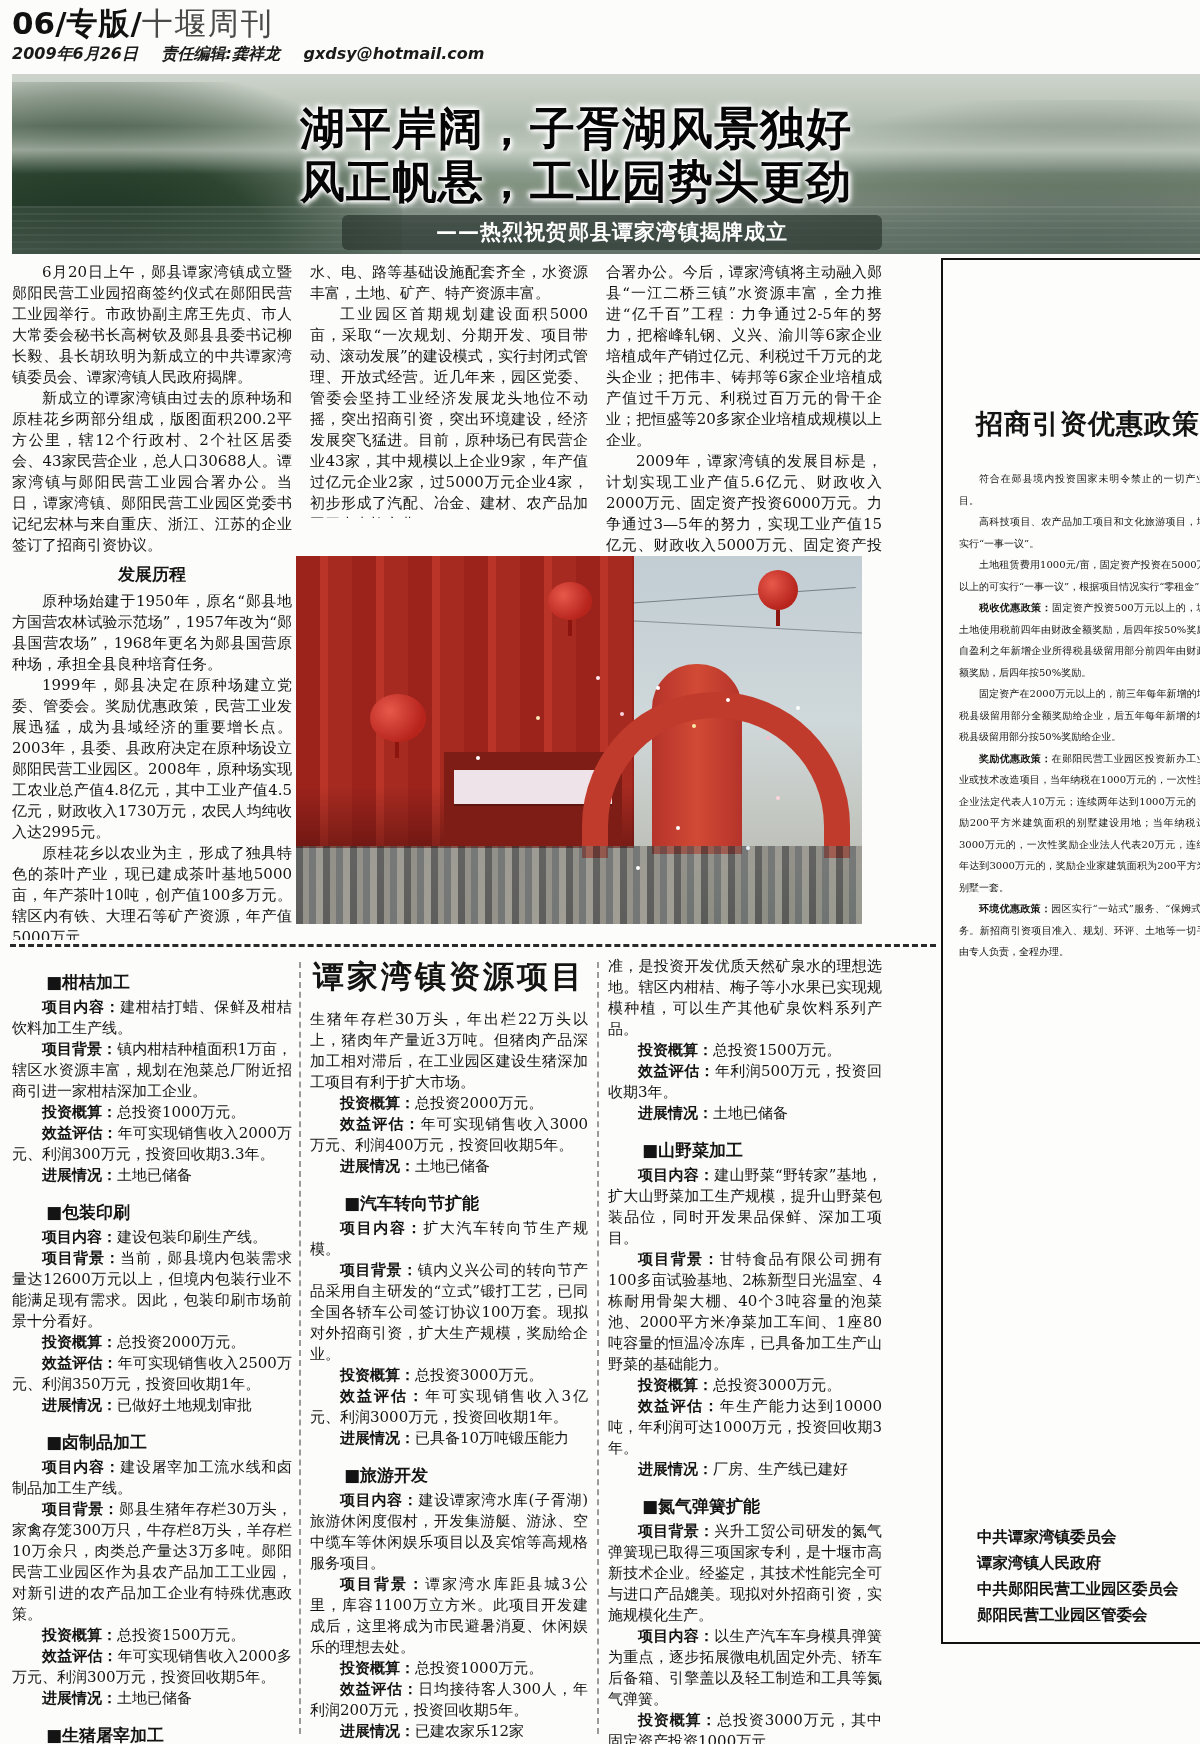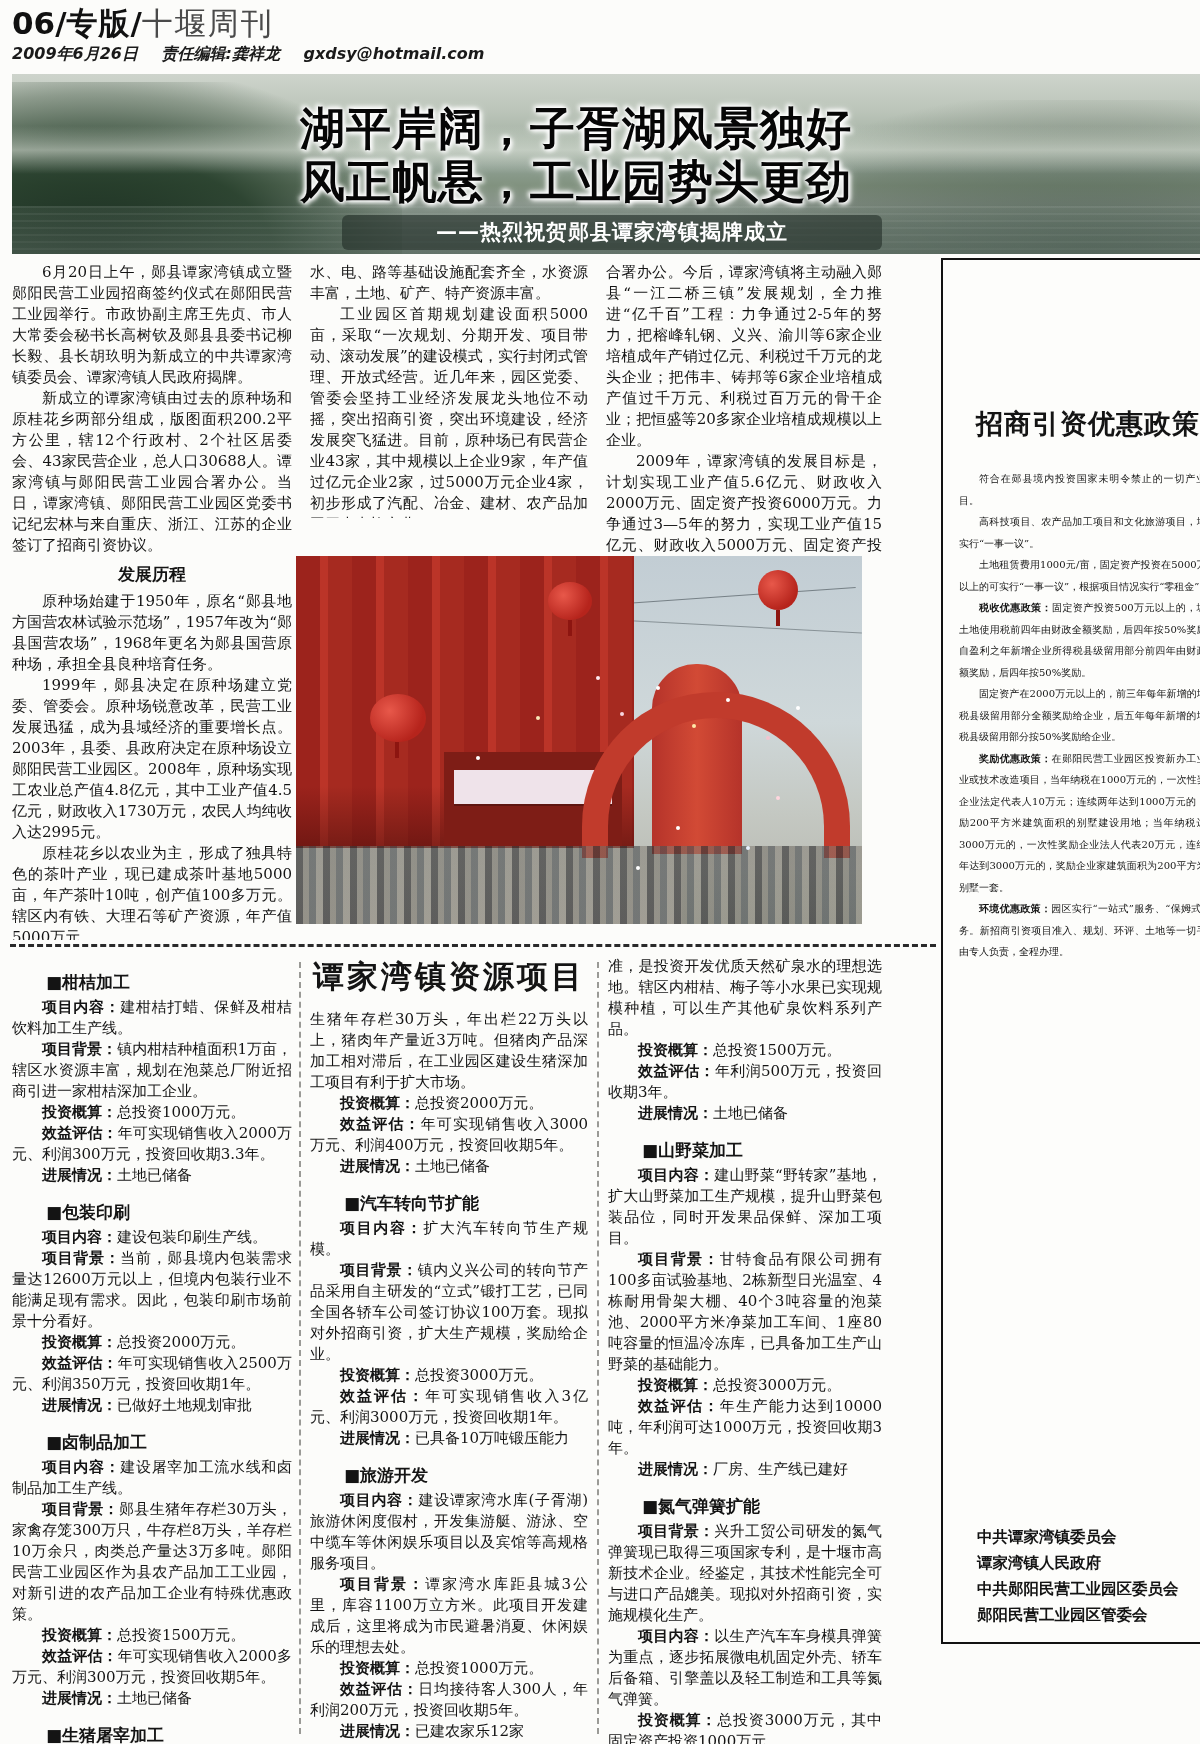--- a/index.html
+++ b/index.html
@@ -128,33 +128,33 @@
       <div>风正帆悬，工业园势头更劲</div>
     </div>
     <div class="subtitle-band">——热烈祝贺郧县谭家湾镇揭牌成立</div>
   </div>
 
   <div class="col col1">
     <p>6月20日上午，郧县谭家湾镇成立暨郧阳民营工业园招商签约仪式在郧阳民营工业园举行。市政协副主席王先贞、市人大常委会秘书长高树钦及郧县县委书记柳长毅、县长胡玖明为新成立的中共谭家湾镇委员会、谭家湾镇人民政府揭牌。</p>
     <p>新成立的谭家湾镇由过去的原种场和原桂花乡两部分组成，版图面积200.2平方公里，辖12个行政村、2个社区居委会、43家民营企业，总人口30688人。谭家湾镇与郧阳民营工业园合署办公。当日，谭家湾镇、郧阳民营工业园区党委书记纪宏林与来自重庆、浙江、江苏的企业签订了招商引资协议。</p>
     <div class="colhead">发展历程</div>
     <p>原种场始建于1950年，原名“郧县地方国营农林试验示范场”，1957年改为“郧县国营农场”，1968年更名为郧县国营原种场，承担全县良种培育任务。</p>
-    <p>1999年，郧县决定在原种场建立党委、管委会。原种场锐意改革，民营工业发展迅猛，成为县域经济的重要增长点。2003年，县委、县政府决定在原种场设立郧阳民营工业园区。2008年，原种场实现工农业总产值4.8亿元，其中工业产值4.5亿元，财政收入1730万元，农民人均纯收入达2995元。</p>
+    <p>1999年，郧县决定在原种场建立党委、管委会。奖励优惠政策，民营工业发展迅猛，成为县域经济的重要增长点。2003年，县委、县政府决定在原种场设立郧阳民营工业园区。2008年，原种场实现工农业总产值4.8亿元，其中工业产值4.5亿元，财政收入1730万元，农民人均纯收入达2995元。</p>
     <p>原桂花乡以农业为主，形成了独具特色的茶叶产业，现已建成茶叶基地5000亩，年产茶叶10吨，创产值100多万元。辖区内有铁、大理石等矿产资源，年产值5000万元。</p>
 
   </div>
 
   <div class="col col2">
     <p class="cont">水、电、路等基础设施配套齐全，水资源丰富，土地、矿产、特产资源丰富。</p>
     <p>工业园区首期规划建设面积5000亩，采取“一次规划、分期开发、项目带动、滚动发展”的建设模式，实行封闭式管理、开放式经营。近几年来，园区党委、管委会坚持工业经济发展龙头地位不动摇，突出招商引资，突出环境建设，经济发展突飞猛进。目前，原种场已有民营企业43家，其中规模以上企业9家，年产值过亿元企业2家，过5000万元企业4家，初步形成了汽配、冶金、建材、农产品加工四大支柱产业。</p>
 
   </div>
 
   <div class="col col3">
-    <p class="cont">合署办公。今后，谭家湾镇将主动融入郧县“一江二桥三镇”发展规划，全力推进“亿千百”工程：力争通过2-5年的努力，把榕峰轧钢、义兴、渝川等6家企业培植成年产销过亿元、利税过千万元的龙头企业；把伟丰、铸邦等6家企业培植成产值过千万元、利税过百万元的骨干企业；把恒盛等20多家企业培植成规模以上企业。</p>
+    <p class="cont">合署办公。今后，谭家湾镇将主动融入郧县“一江二桥三镇”水资源丰富，全力推进“亿千百”工程：力争通过2-5年的努力，把榕峰轧钢、义兴、渝川等6家企业培植成年产销过亿元、利税过千万元的龙头企业；把伟丰、铸邦等6家企业培植成产值过千万元、利税过百万元的骨干企业；把恒盛等20多家企业培植成规模以上企业。</p>
     <p>2009年，谭家湾镇的发展目标是，计划实现工业产值5.6亿元、财政收入2000万元、固定资产投资6000万元。力争通过3—5年的努力，实现工业产值15亿元、财政收入5000万元、固定资产投资1.5亿元。</p>
 
   </div>
 
   <div class="photo-c">
     <div class="pc-wire"></div>
     <div class="pc-wire2"></div>
     <div class="pc-banners"></div>
     <div class="pc-banner-shade"></div>
     <div class="pc-stage"></div>

